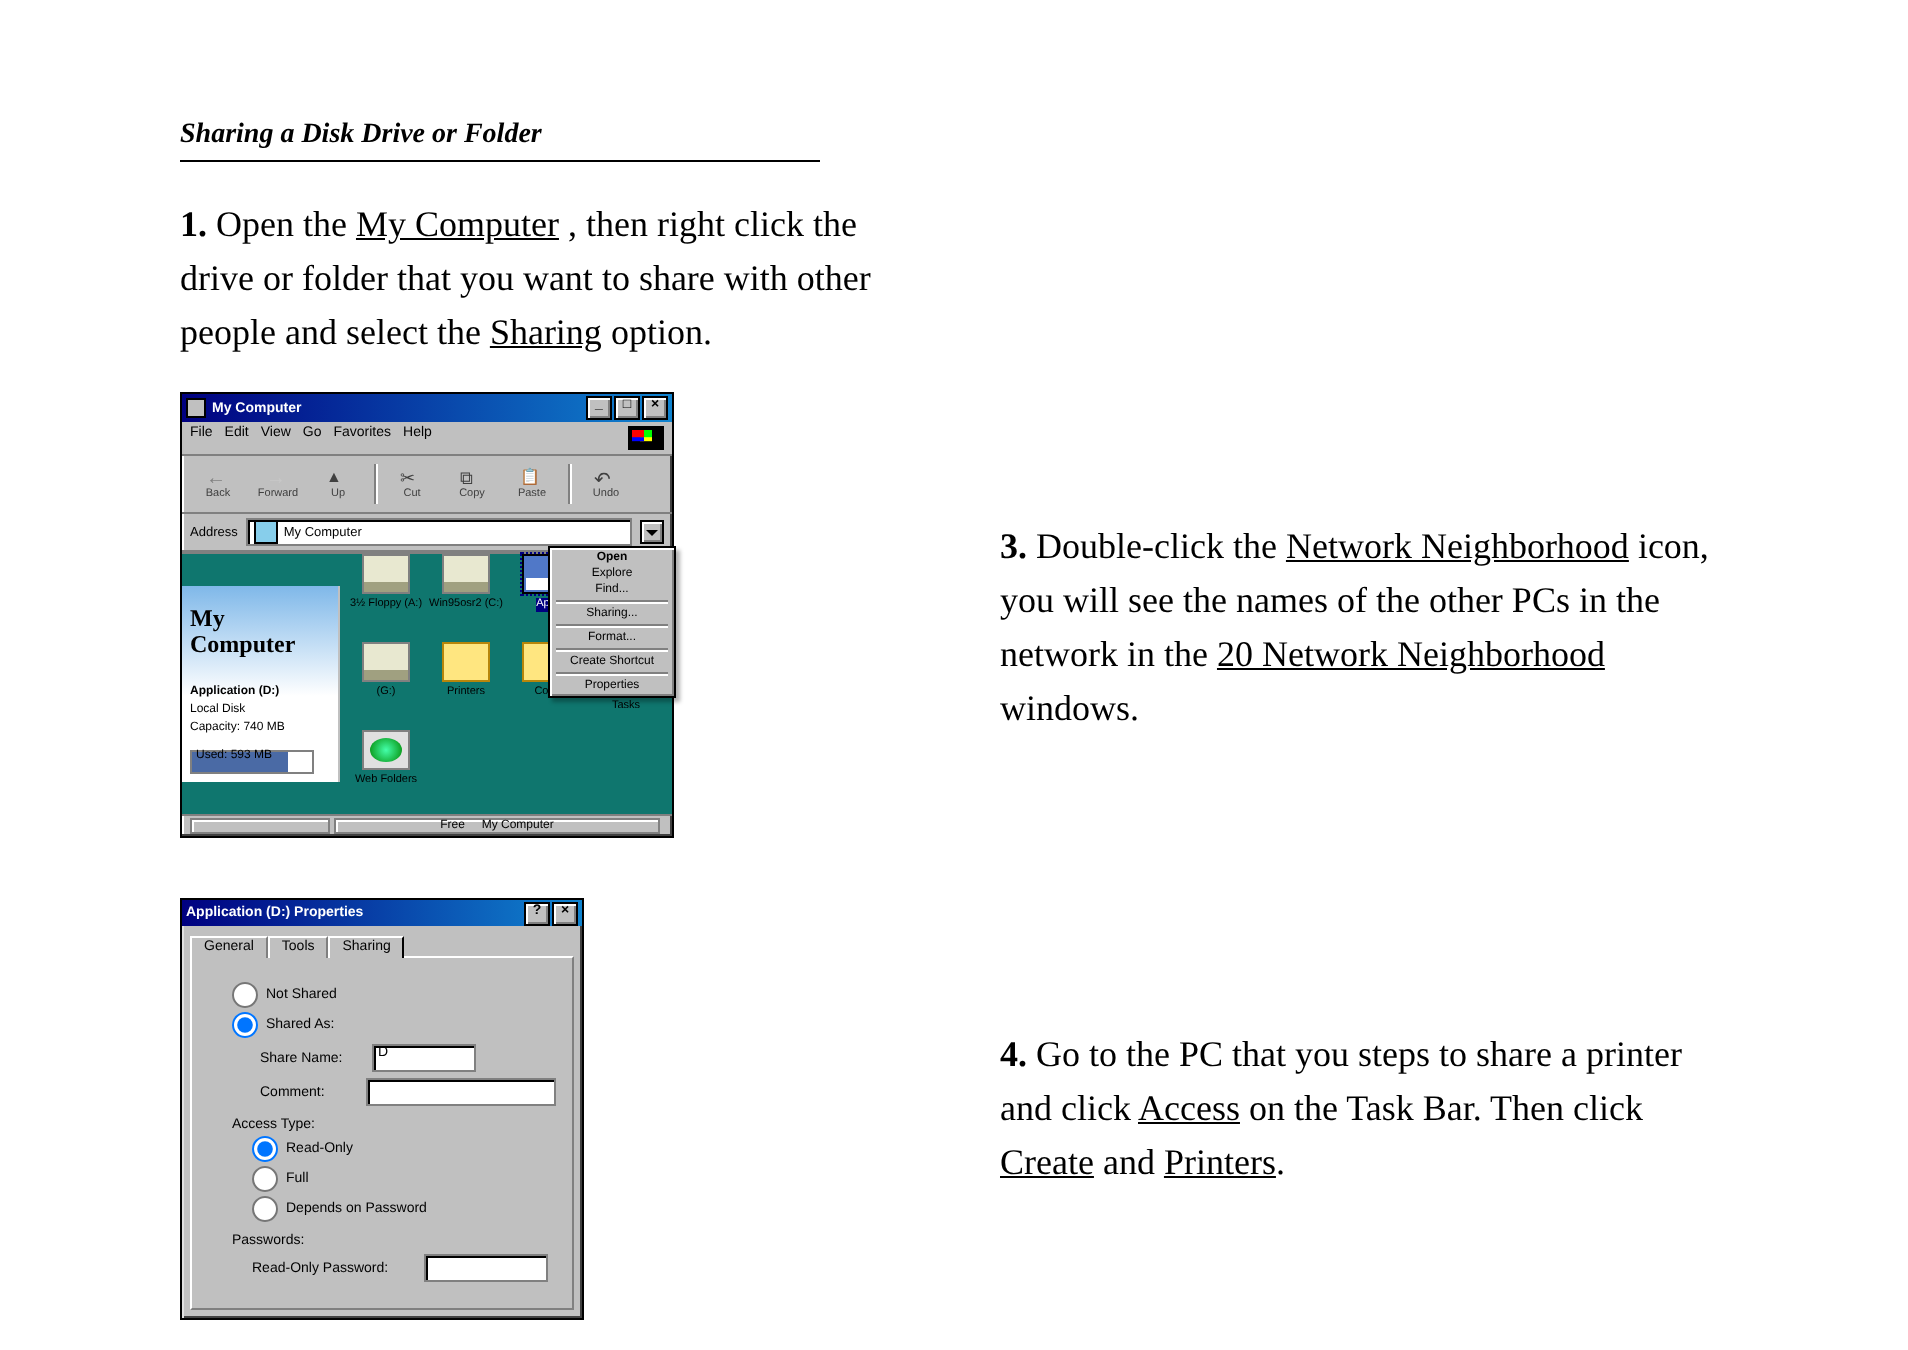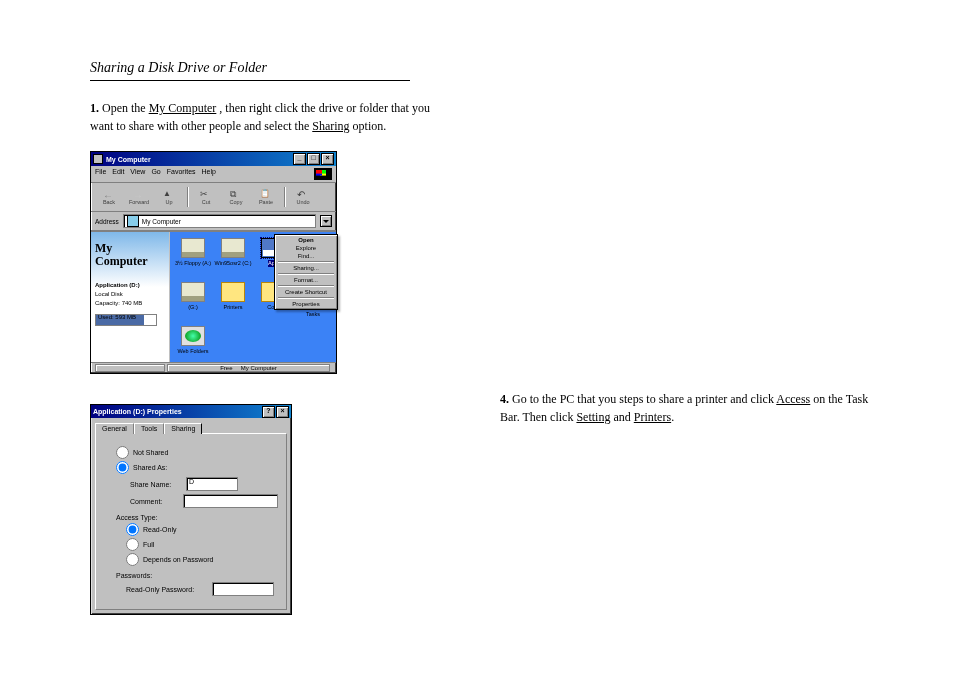--- a/index.html
+++ b/index.html
@@ -25,36 +25,37 @@
     top: 60px;
   }
   .col-left  { left: 90px;  width: 350px; }
   .col-right { left: 500px; width: 370px; }
 
   
   .section-title {
     font-style: italic;
     font-size: 14px;
     margin: 0 0 4px 0;
+    font-weight: bold;
   }
   .rule {
     border: 0;
     border-top: 1px solid #000;
     margin: 0 0 18px 0;
     width: 320px;
   }
 
   .body-text {
     font-size: 12px;
     line-height: 1.5;
     margin: 0 0 12px 0;
   }
   .step {
     margin: 0 0 16px 0;
-    font-size: 12px;
+    font-size: 18px;
     line-height: 1.5;
   }
   .inline-u { text-decoration: underline; }
 
   
   .figure {
     margin: 10px 0 30px 0;
     position: relative;
     font-family: "MS Sans Serif", Tahoma, Arial, sans-serif;
   }
@@ -165,23 +166,24 @@
     padding:0 3px;
     gap:3px;
   }
   .addr .dd { width:10px;height:10px;background:#c0c0c0;border:1px solid #000;box-shadow:inset 1px 1px #fff,inset -1px -1px #808080;display:flex;align-items:center;justify-content:center;}
   .addr .dd::after{content:"";border:3px solid transparent;border-top-color:#000;margin-top:3px;}
   .mini-icon{width:10px;height:10px;background:#87ceeb;border:1px solid #000;}
 
   .client {
     display: flex;
     height: 130px;
-    background: #3b82f6;
+    background: #0f766e;
     border-top: 1px solid #808080;
     position: relative;
+    align-items: center;
   }
   .info-pane {
     width: 72px;
     background: #fff;
     border-right: 1px solid #c0c0c0;
     padding: 4px;
     font-size: 6px;
     position: relative;
   }
   .info-pane .sky {
@@ -541,30 +543,38 @@
         </div>
 
       </div>
     </div>
   </div>
 
   <div class="col-right">
 
     <div style="height:200px"></div>
 
+    <p class="step">
+      <b>3.</b>
+      <span>Double-click the</span>
+      <span class="inline-u">Network Neighborhood</span>
+      <span>icon, you will see the names of the other PCs in the network in the</span>
+      <span class="inline-u">20 Network Neighborhood</span>
+      <span>windows.</span>
+    </p>
 
     <div style="height:110px"></div>
 
 
     <div style="height:20px"></div>
 
     <p class="step">
       <b>4.</b>
       <span>Go to the PC that you steps to share a printer and click</span>
       <span class="inline-u">Access</span>
       <span>on the Task Bar. Then click</span>
-      <span class="inline-u">Setting</span>
+      <span class="inline-u">Create</span>
       <span>and</span>
       <span class="inline-u">Printers</span><span>.</span>
     </p>
   </div>
 
 </div>
 
 </body></html>

